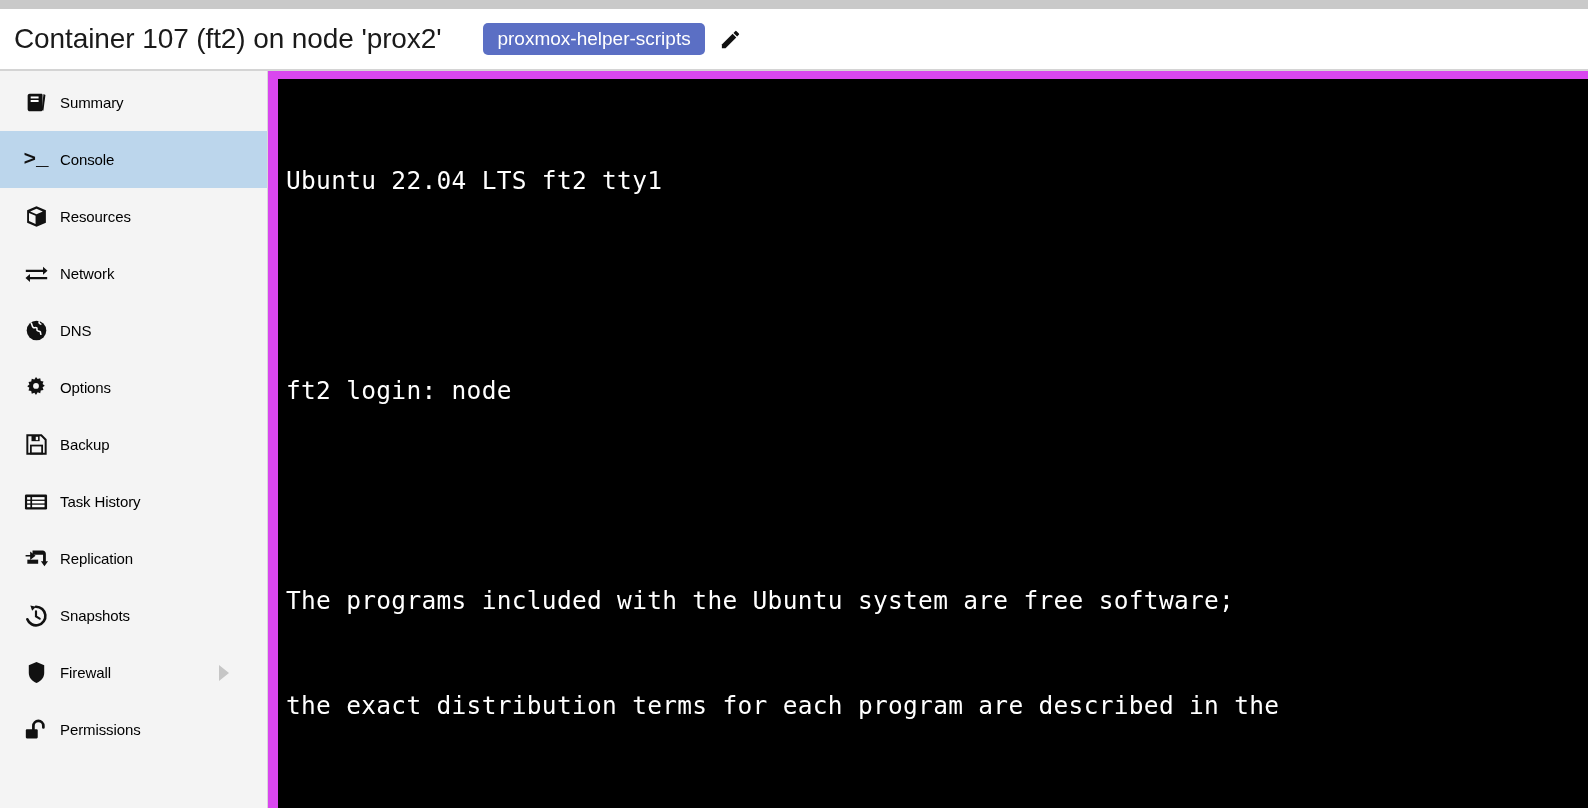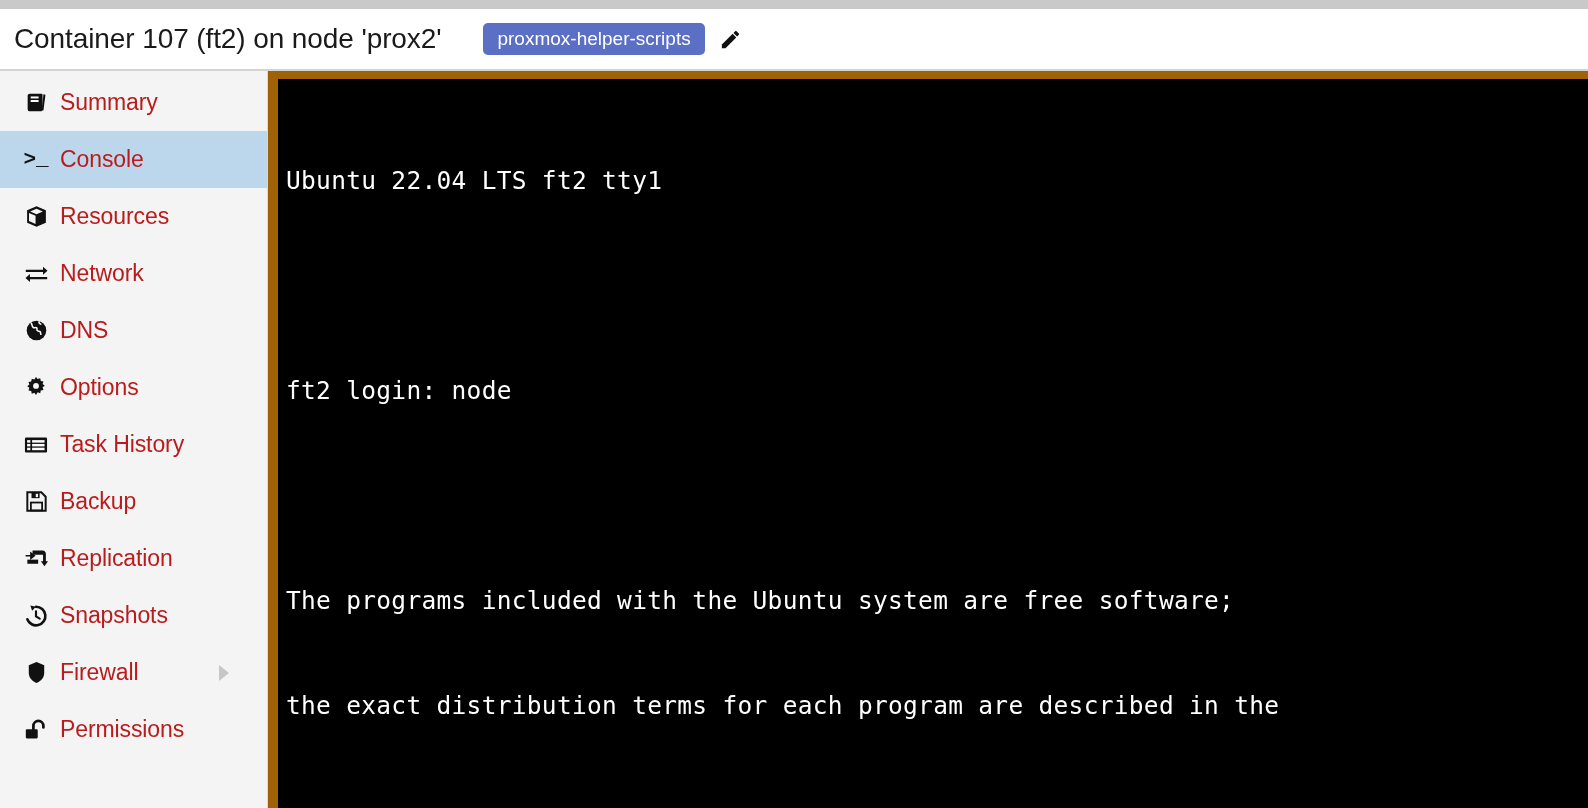--- a/index.html
+++ b/index.html
@@ -86,22 +86,22 @@
   .nav-icon {
     flex: 0 0 48px;
     width: 48px;
     height: 28px;
     display: flex;
     align-items: center;
     justify-content: center;
     color: #111111;
   }
   .nav-label {
-    font-size: 23px;
-    color: #b91c1c;
+    font-size: 15px;
+    color: #000000;
     letter-spacing: -0.1px;
     white-space: nowrap;
   }
   .nav-arrow {
     position: absolute;
     right: 38px;
     top: 50%;
     transform: translateY(-50%);
     width: 0; height: 0;
     border-left: 10px solid #c6c6c6;
@@ -112,21 +112,21 @@
     font-family: "Liberation Mono", monospace;
     font-size: 21px;
     font-weight: 700;
     color: #111111;
     line-height: 1;
   }
 
   
   .terminal-frame {
     flex: 1 1 auto;
-    background: #a16207;
+    background: #d946ef;
     padding: 8px 0 0 10px;
     min-width: 0;
     overflow: hidden;
   }
   .terminal {
     width: 100%;
     height: 100%;
     background: #000000;
     padding: 14px 0 0 8px;
     overflow: hidden;
@@ -219,43 +219,43 @@
           <svg width="26" height="26" viewBox="0 0 24 24" aria-hidden="true">
             <path d="M12 1.8l1.5 2.0 2.4-.8.5 2.5 2.5.5-.8 2.4 2.0 1.5-2.0 1.5.8 2.4-2.5.5-.5 2.5-2.4-.8L12 18.4l-1.5-2.0-2.4.8-.5-2.5-2.5-.5.8-2.4L3.9 10.3l2.0-1.5-.8-2.4 2.5-.5.5-2.5 2.4.8L12 1.8z" fill="#111111"></path>
             <circle cx="12" cy="10.1" r="2.7" fill="#f4f4f4"></circle>
           </svg>
         </span>
         <span class="nav-label">Options</span>
       </div>
 
       <div class="nav-item">
         <span class="nav-icon">
+          <svg width="25" height="25" viewBox="0 0 24 24" aria-hidden="true">
+            <path d="M3.2 3.2h13.4l4.2 4.2v13.4H3.2V3.2z" fill="none" stroke="#111111" stroke-width="1.9"></path>
+            <rect x="7.2" y="3.6" width="7.8" height="5.2" fill="#111111"></rect>
+            <rect x="11.3" y="4.6" width="2.2" height="3.2" fill="#f4f4f4"></rect>
+            <rect x="6.6" y="13.0" width="10.8" height="7.6" fill="none" stroke="#111111" stroke-width="1.7"></rect>
+          </svg>
+        </span>
+        <span class="nav-label">Backup</span>
+      </div>
+
+      <div class="nav-item">
+        <span class="nav-icon">
           <svg width="26" height="26" viewBox="0 0 24 24" aria-hidden="true">
             <rect x="1.8" y="5.0" width="20.4" height="14.0" rx="1.2" fill="#111111"></rect>
             <rect x="3.8" y="7.5" width="3.0" height="2.3" fill="#ffffff"></rect>
             <rect x="3.8" y="11.0" width="3.0" height="2.3" fill="#ffffff"></rect>
             <rect x="3.8" y="14.5" width="3.0" height="2.3" fill="#ffffff"></rect>
             <rect x="8.4" y="7.5" width="11.5" height="2.3" fill="#ffffff"></rect>
             <rect x="8.4" y="11.0" width="11.5" height="2.3" fill="#ffffff"></rect>
             <rect x="8.4" y="14.5" width="11.5" height="2.3" fill="#ffffff"></rect>
           </svg>
         </span>
         <span class="nav-label">Task History</span>
-      </div>
-
-      <div class="nav-item">
-        <span class="nav-icon">
-          <svg width="25" height="25" viewBox="0 0 24 24" aria-hidden="true">
-            <path d="M3.2 3.2h13.4l4.2 4.2v13.4H3.2V3.2z" fill="none" stroke="#111111" stroke-width="1.9"></path>
-            <rect x="7.2" y="3.6" width="7.8" height="5.2" fill="#111111"></rect>
-            <rect x="11.3" y="4.6" width="2.2" height="3.2" fill="#f4f4f4"></rect>
-            <rect x="6.6" y="13.0" width="10.8" height="7.6" fill="none" stroke="#111111" stroke-width="1.7"></rect>
-          </svg>
-        </span>
-        <span class="nav-label">Backup</span>
       </div>
 
       <div class="nav-item">
         <span class="nav-icon">
           <svg width="26" height="26" viewBox="0 0 24 24" aria-hidden="true">
             <path d="M2.4 8.4h4.2V5.0l5.0 4.0-5.0 4.0v-3.4H2.4V8.4z" fill="#111111"></path>
             <path d="M8.8 4.2h9.4c1.6 0 2.9 1.3 2.9 2.9v7.0h2.0l-3.3 4.6-3.3-4.6h2.0V8.0H8.8V4.2z" fill="#111111"></path>
             <path d="M4.0 12.6h10.0v3.8H4.0z" fill="#111111"></path>
           </svg>
         </span>

